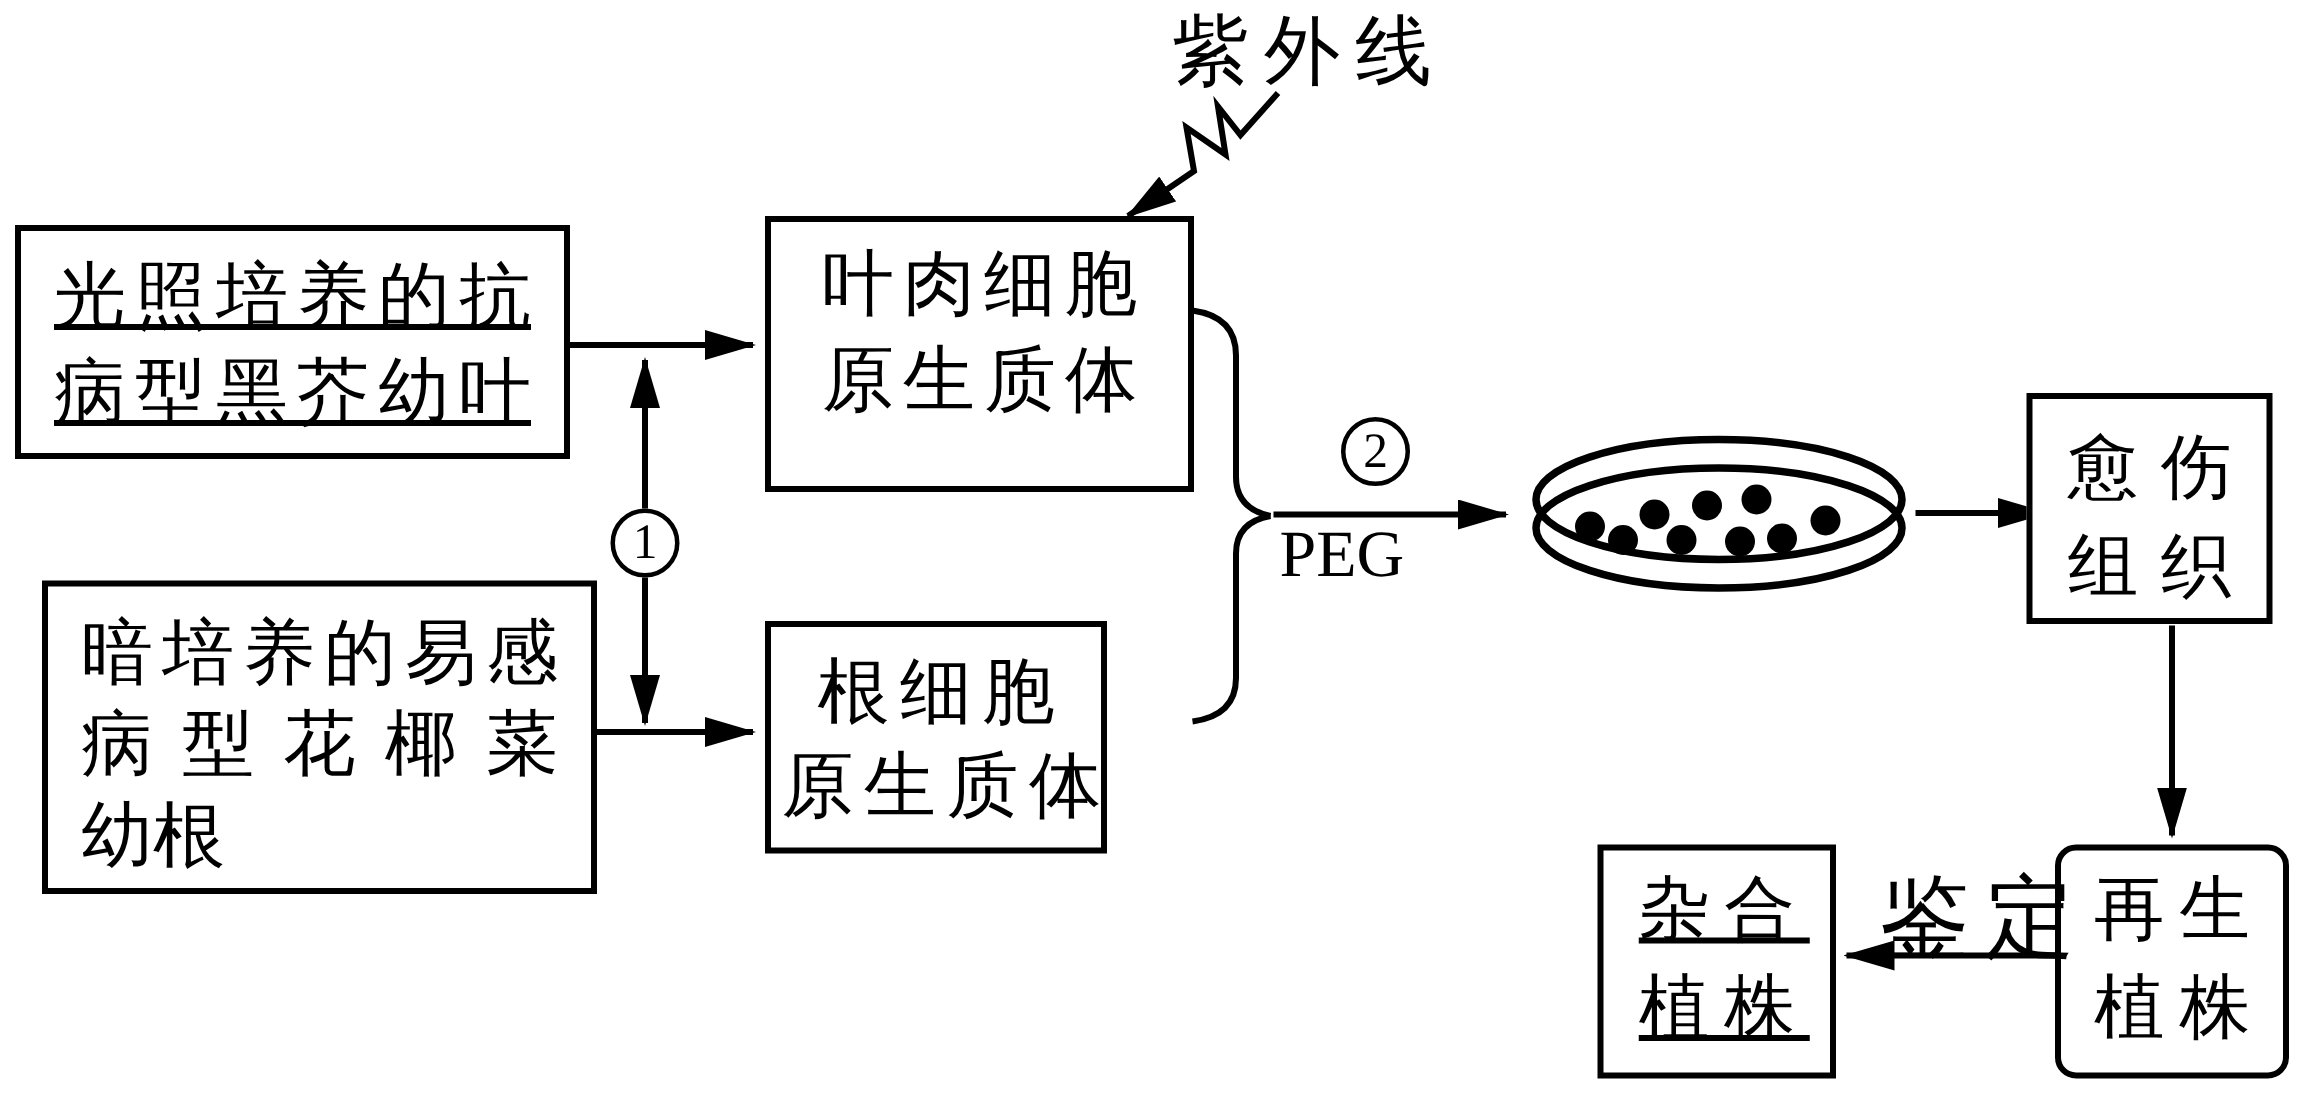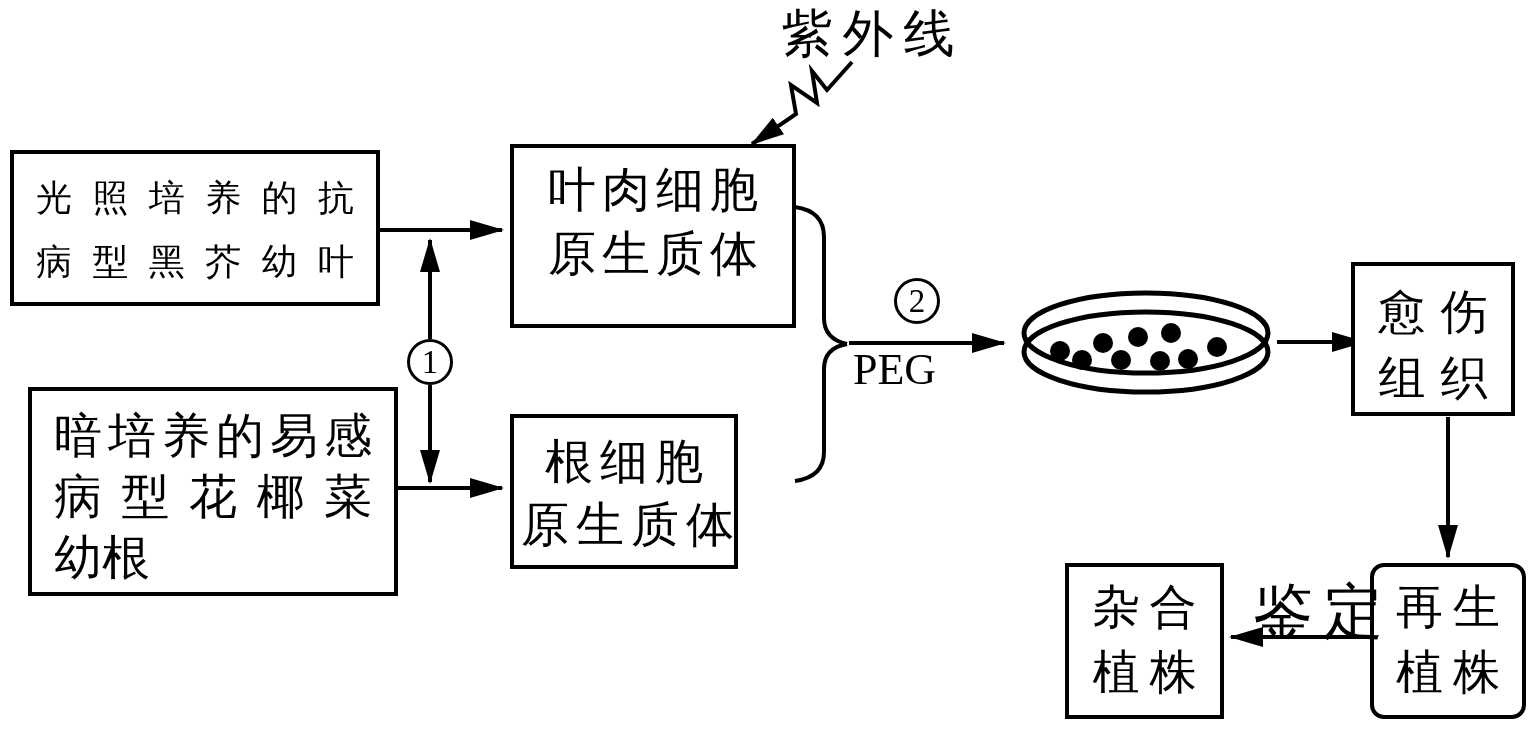--- a/index.html
+++ b/index.html
@@ -18,35 +18,35 @@
     position: absolute;
     border: 4px solid #000;
     box-sizing: border-box;
     background: #ffffff;
   }
   .bline { white-space: nowrap; }
   .jline { text-align: justify; text-align-last: justify; white-space: normal; }
   .cline { text-align: center; }
 
   #box-leaf   { left: 10px;  top: 150px; width: 370px; height: 156px; padding: 12px 22px 0; }
-  #box-leaf .bline { font-size: 36px; line-height: 64px; }
+  #box-leaf .bline { font-size: 48px; line-height: 64px; text-decoration: underline; }
 
   #box-rootsrc{ left: 28px;  top: 387px; width: 370px; height: 209px; padding: 14px 22px 0; }
   #box-rootsrc .bline { font-size: 48px; line-height: 61px; }
 
   #box-meso   { left: 510px; top: 144px; width: 286px; height: 184px; padding: 10px 0 0; }
   #box-meso .bline { font-size: 48px; line-height: 64px; letter-spacing: 6px; text-indent: 6px; }
 
   #box-rootp  { left: 510px; top: 414px; width: 228px; height: 155px; padding: 12px 0 0; }
   #box-rootp .bline { font-size: 48px; line-height: 63px; letter-spacing: 7px; text-indent: 7px; }
 
   #box-callus { left: 1351px; top: 262px; width: 164px; height: 154px; padding: 13px 0 0; }
   #box-callus .bline { font-size: 47px; line-height: 66px; letter-spacing: 15px; text-indent: 15px; }
 
-  #box-hybrid { left: 1065px; top: 563px; width: 159px; height: 156px; padding: 8px 0 0; }
+  #box-hybrid { left: 1065px; top: 563px; width: 159px; height: 156px; padding: 8px 0 0; text-decoration: underline; }
   #box-regen  { left: 1370px; top: 563px; width: 156px; height: 156px; padding: 8px 0 0; border-radius: 14px; }
   #box-hybrid .bline, #box-regen .bline { font-size: 47px; line-height: 65px; letter-spacing: 10px; text-indent: 10px; }
 
   .flabel { position: absolute; white-space: nowrap; }
   #label-uv { left: 768px; top: 0px; width: 200px; text-align: center;
               font-size: 51px; letter-spacing: 10px; text-indent: 10px; }
   #label-peg { left: 853px; top: 344px; width: 115px; text-align: left; font-size: 44px; }
   #label-identify { left: 1243px; top: 572px; width: 122px; text-align: left;
                     font-size: 60px; letter-spacing: 10px; text-indent: 10px; }
 

